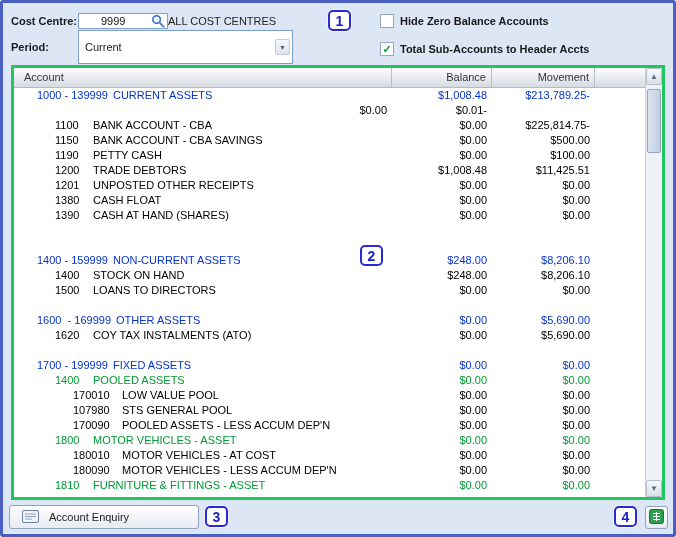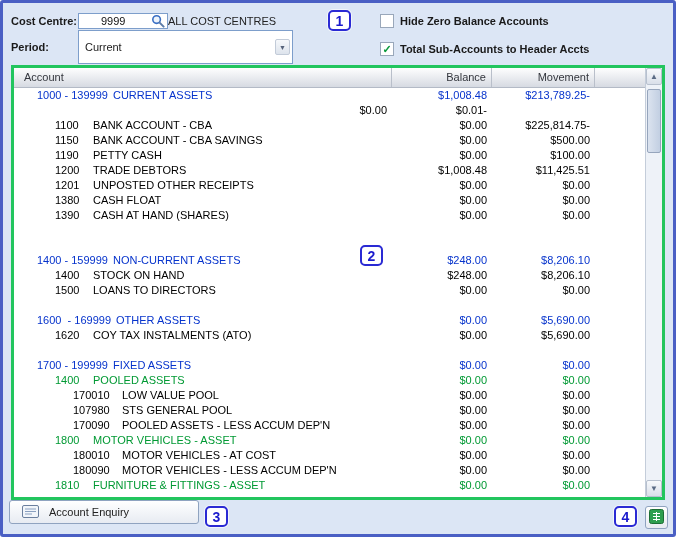--- a/index.html
+++ b/index.html
@@ -87,21 +87,21 @@
   }
   .sb-btn.down { position:absolute; bottom:0; left:0; right:0; }
   .sb-btn.up { position:absolute; top:0; left:0; right:0; }
   .sb-thumb {
     position:absolute; top:21px; left:1px; right:1px; height:64px;
     background:linear-gradient(90deg,#dbe3ef,#c2cfe2);
     border:1px solid #96a5bc; border-radius:2px; cursor:grab;
   }
 
   
-  .footer { position:relative; height:34px; flex:0 0 auto; display:flex; align-items:flex-start; padding:0 6px; }
+  .footer { position:relative; height:34px; flex:0 0 auto; display:flex; align-items:center; padding:0 6px; }
   .enquiry-btn {
     width:190px; height:24px; background:linear-gradient(#ffffff,#e7ebf2);
     border:1px solid #8fa3c0; border-radius:3px;
     display:flex; align-items:center; gap:10px; padding:0 12px;
     font-family:"Liberation Sans", sans-serif; font-size:11px; color:#222; cursor:pointer;
   }
   .excel-btn {
     position:absolute; right:5px; top:6px; width:23px; height:23px;
     background:linear-gradient(#ffffff,#e7ebf2); border:1px solid #8fa3c0; border-radius:3px;
     display:flex; align-items:center; justify-content:center; cursor:pointer; padding:0;

